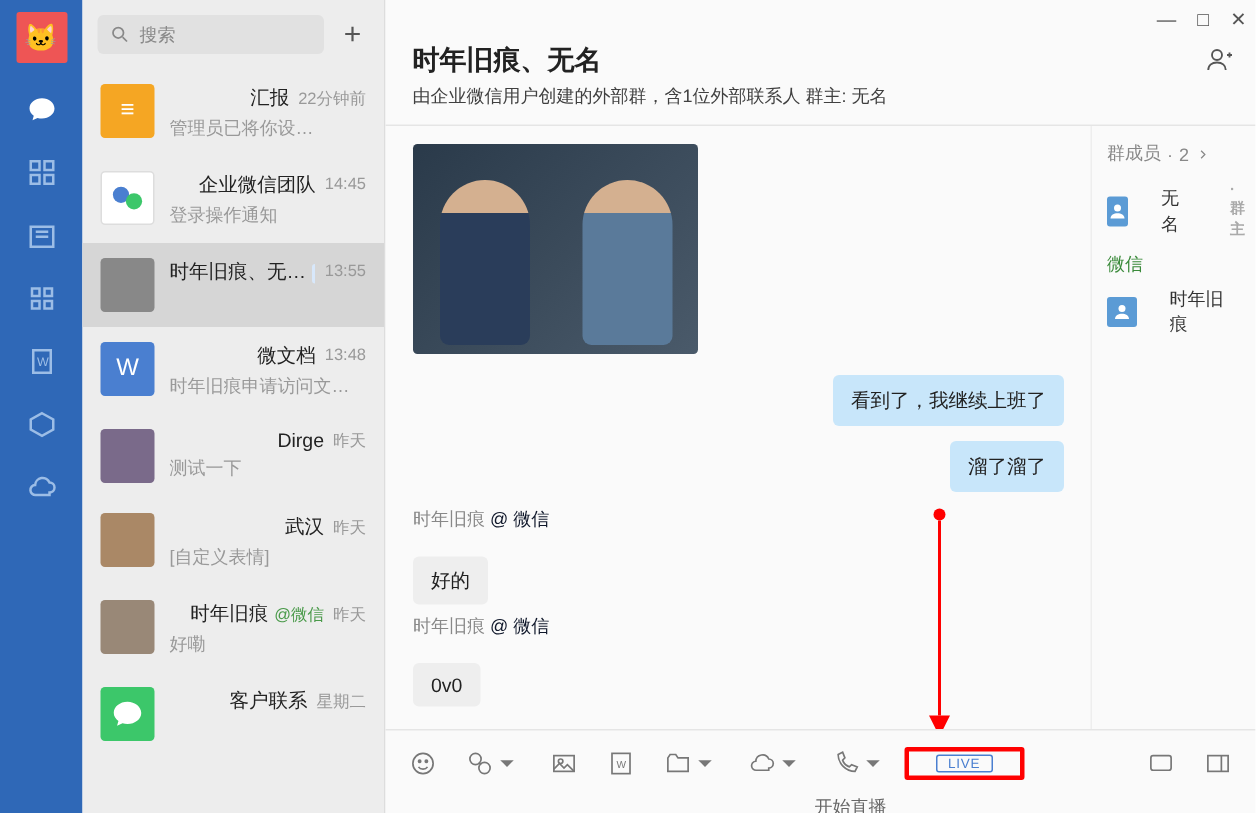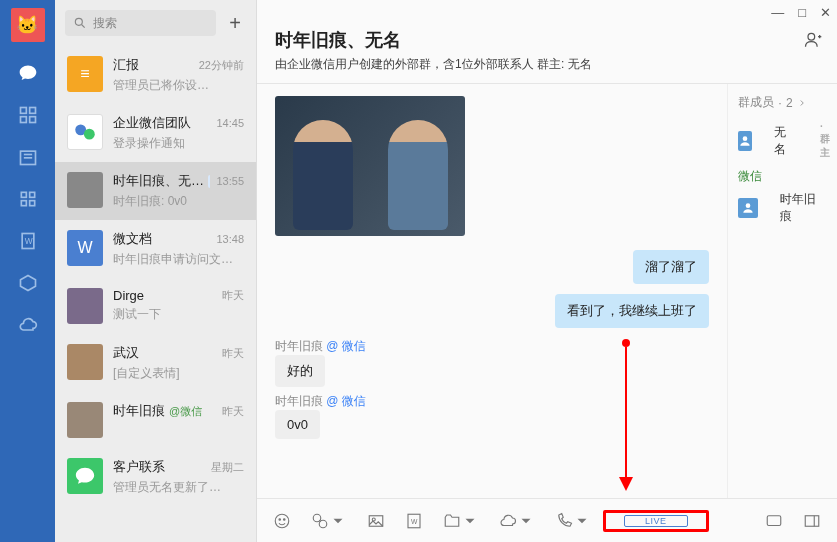--- a/index.html
+++ b/index.html
@@ -16,21 +16,21 @@
 
 .convs{width:202px;background:#ededed;display:flex;flex-direction:column;border-right:1px solid #ddd;}
 .search-row{display:flex;align-items:center;padding:10px 10px;gap:8px;}
 .search{flex:1;height:26px;background:#e1e1e1;border-radius:4px;display:flex;align-items:center;padding:0 8px;color:#888;font-size:12px;}
 .search svg{width:14px;height:14px;margin-right:6px;}
 .plus{width:22px;height:22px;display:flex;align-items:center;justify-content:center;color:#555;cursor:pointer;font-size:20px;}
 .conv{display:flex;padding:10px 12px;gap:10px;cursor:pointer;}
 .conv.sel{background:#d6d6d6;}
 .conv-av{width:36px;height:36px;border-radius:3px;flex-shrink:0;display:flex;align-items:center;justify-content:center;color:#fff;font-size:16px;overflow:hidden;}
 .conv-body{flex:1;min-width:0;}
-.conv-top{display:flex;justify-content:space-between;align-items:center;}
+.conv-top{display:flex;justify-content:flex-end;align-items:center;}
 .conv-name{font-size:13px;color:#222;white-space:nowrap;overflow:hidden;text-overflow:ellipsis;}
 .conv-time{font-size:11px;color:#999;flex-shrink:0;margin-left:6px;}
 .conv-sub{font-size:12px;color:#999;white-space:nowrap;overflow:hidden;text-overflow:ellipsis;margin-top:3px;}
 .badge-ext{font-size:10px;background:#d8e8fb;color:#5a8fd0;padding:1px 4px;border-radius:2px;margin-left:4px;}
 .badge-ws{font-size:11px;color:#4a9a4a;margin-left:4px;}
 
 
 .chat{flex:1;display:flex;flex-direction:column;background:#fafafa;position:relative;}
 .titlebar{height:24px;display:flex;justify-content:flex-end;align-items:center;padding:0 6px;gap:14px;color:#555;}
 .titlebar span{cursor:pointer;font-size:13px;line-height:1;}
@@ -50,36 +50,36 @@
 .mem-tag{font-size:10px;color:#aaa;margin-left:12px;font-weight:bold;}
 .mem-sec{font-size:12px;color:#3a8a3a;margin:6px 0;}
 
 .img-msg{width:190px;height:140px;border-radius:3px;background:linear-gradient(135deg,#2a3a4a,#4a5a6a);display:flex;align-items:flex-end;justify-content:space-around;padding-bottom:6px;}
 .person{width:60px;height:110px;border-radius:30px 30px 6px 6px;background:linear-gradient(#d4b090 20%,#2a3d5a 20%);}
 .person.p2{background:linear-gradient(#d4b090 20%,#5a7a9a 20%);}
 
 .bubble-out{background:#c8e6fa;padding:8px 12px;border-radius:4px;font-size:13px;color:#222;float:right;clear:both;margin-bottom:10px;}
 .msg-in{clear:both;margin-bottom:6px;}
 .sender{font-size:12px;color:#888;}
-.sender .ws{color:#3b82f6;}
-.bubble-in{display:inline-block;background:#eee;padding:7px 12px;border-radius:4px;font-size:13px;color:#222;margin-top:0;}
+.sender .ws{color:#0f172a;}
+.bubble-in{display:inline-block;background:#eee;padding:7px 12px;border-radius:4px;font-size:13px;color:#222;margin-top:16px;}
 
 
 .arrow{position:absolute;right:94px;top:255px;pointer-events:none;}
 .arrow-line{width:2px;height:130px;background:#f00;margin:0 auto;}
 .arrow-head{width:0;height:0;border-left:7px solid transparent;border-right:7px solid transparent;border-top:14px solid #f00;margin:0 auto;}
 .arrow-dot{width:8px;height:8px;background:#f00;border-radius:50%;margin:0 auto;}
 
 
 .toolbar{height:44px;border-top:1px solid #e5e5e5;display:flex;align-items:center;padding:0 16px;gap:20px;color:#777;position:relative;}
 .toolbar .t-icon{cursor:pointer;display:flex;align-items:center;}
 .toolbar svg{width:18px;height:18px;}
 .toolbar .spacer{flex:1;}
 .live-box{border:3px solid #f00;padding:2px 18px;margin-left:-8px;border-radius:2px;}
-.live-label{font-size:9px;color:#4a7fd0;border:1px solid #4a7fd0;border-radius:2px;padding:0 20px;letter-spacing:0.5px;}
+.live-label{font-size:9px;color:#4a7fd0;border:1px solid #4a7fd0;border-radius:2px;padding:0 7px;letter-spacing:0.5px;}
 
 .input-area{height:12px;padding:0 16px;font-size:12px;color:#666;}
 </style>
 </head>
 <body>
 
 <div class="app">
 
   <div class="rail">
     <div class="avatar">🐱</div>
@@ -166,21 +166,20 @@
             <div class="conv-sub">登录操作通知</div>
           </div>
         </div>
         <div class="conv sel">
           <div class="conv-av" style="background:#888"></div>
           <div class="conv-body">
             <div class="conv-top">
               <div class="conv-name">时年旧痕、无名<span class="badge-ext">外部</span></div>
               <div class="conv-time">13:55</div>
             </div>
-            <div class="conv-sub">时年旧痕: 0v0</div>
           </div>
         </div>
         <div class="conv">
           <div class="conv-av" style="background:#4a7fd0">W</div>
           <div class="conv-body">
             <div class="conv-top">
               <div class="conv-name">微文档</div>
               <div class="conv-time">13:48</div>
             </div>
             <div class="conv-sub">时年旧痕申请访问文…</div>
@@ -206,34 +205,34 @@
             <div class="conv-sub">[自定义表情]</div>
           </div>
         </div>
         <div class="conv">
           <div class="conv-av" style="background:#998877"></div>
           <div class="conv-body">
             <div class="conv-top">
               <div class="conv-name">时年旧痕<span class="badge-ws">@微信</span></div>
               <div class="conv-time">昨天</div>
             </div>
+            <div class="conv-sub">好嘞</div>
           </div>
         </div>
         <div class="conv">
           <div class="conv-av" style="background:#3cc76a">
             <svg width="22" height="22" viewBox="0 0 24 24" fill="#fff">
               <path d="M12 3C6.5 3 2 6.6 2 11c0 2.4 1.3 4.5 3.4 6l-1 3.5 4-1.8c1.1.3 2.3.5 3.6.5 5.5 0 10-3.6 10-8S17.5 3 12 3z"></path>
             </svg>
           </div>
           <div class="conv-body">
             <div class="conv-top">
               <div class="conv-name">客户联系</div>
               <div class="conv-time">星期二</div>
             </div>
-            <div class="conv-sub">管理员无名更新了…</div>
           </div>
         </div>
       </div>
   </div>
 
   <div class="chat">
     <div class="titlebar">
       <span>—</span>
       <span>□</span>
       <span>✕</span>
@@ -251,22 +250,22 @@
         </svg>
     </div>
 
     <div class="chat-body">
       <div class="messages">
         <div class="img-msg">
           <div class="person"></div>
             <div class="person p2"></div>
         </div>
         <div style="clear:both;height:14px;"></div>
+        <div class="bubble-out">看到了，我继续上班了</div>
         <div class="bubble-out">溜了溜了</div>
-        <div class="bubble-out">看到了，我继续上班了</div>
 
         <div class="msg-in">
           <div class="sender"><span>时年旧痕</span> <span class="ws">@ 微信</span></div>
           <div class="bubble-in">好的</div>
         </div>
         <div class="msg-in">
           <div class="sender"><span>时年旧痕</span> <span class="ws">@ 微信</span></div>
           <div class="bubble-in">0v0</div>
         </div>
 
@@ -375,14 +374,15 @@
             <line x1="8" y1="11" x2="8" y2="11"></line>
           </svg>
         </div>
       <div class="t-icon">
           <svg viewBox="0 0 24 24" fill="none" stroke="currentColor" stroke-width="1.5">
             <rect x="3" y="5" width="18" height="14"></rect>
             <line x1="15" y1="5" x2="15" y2="19"></line>
           </svg>
         </div>
     </div>
+    <div class="input-area"><span style="margin-left:270px;">开始直播</span></div>
   </div>
 </div>
 
 </body></html>

